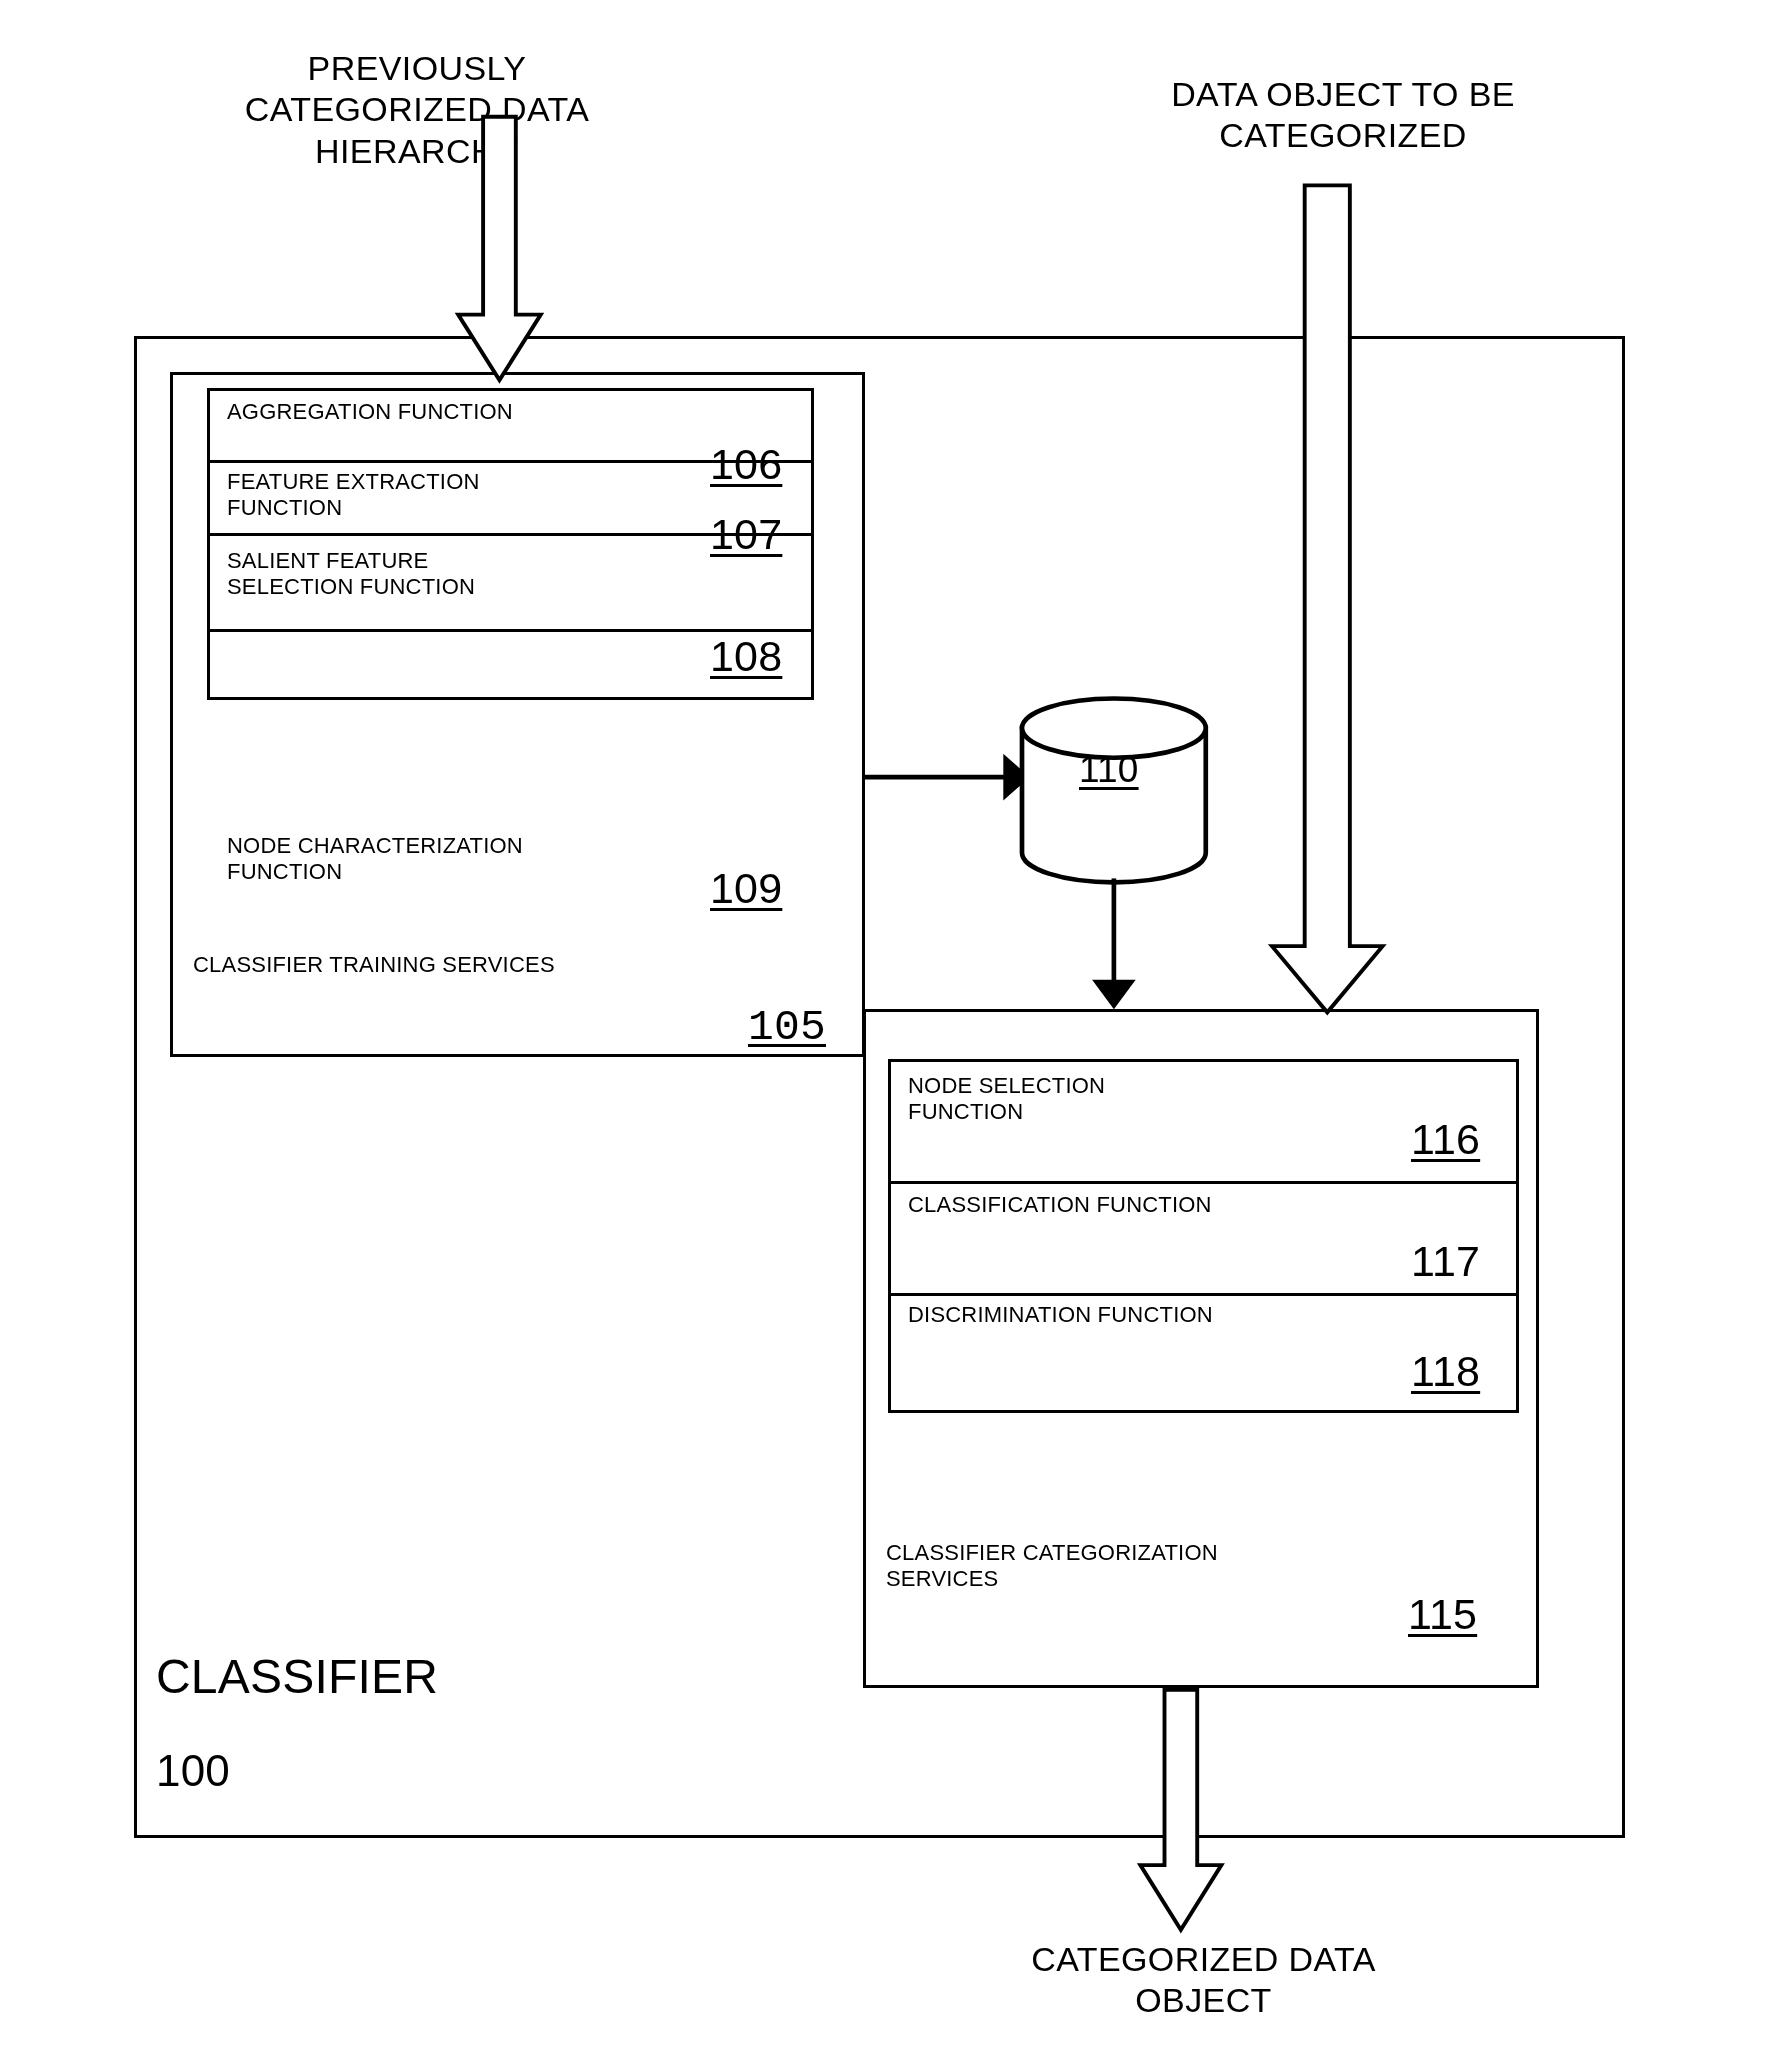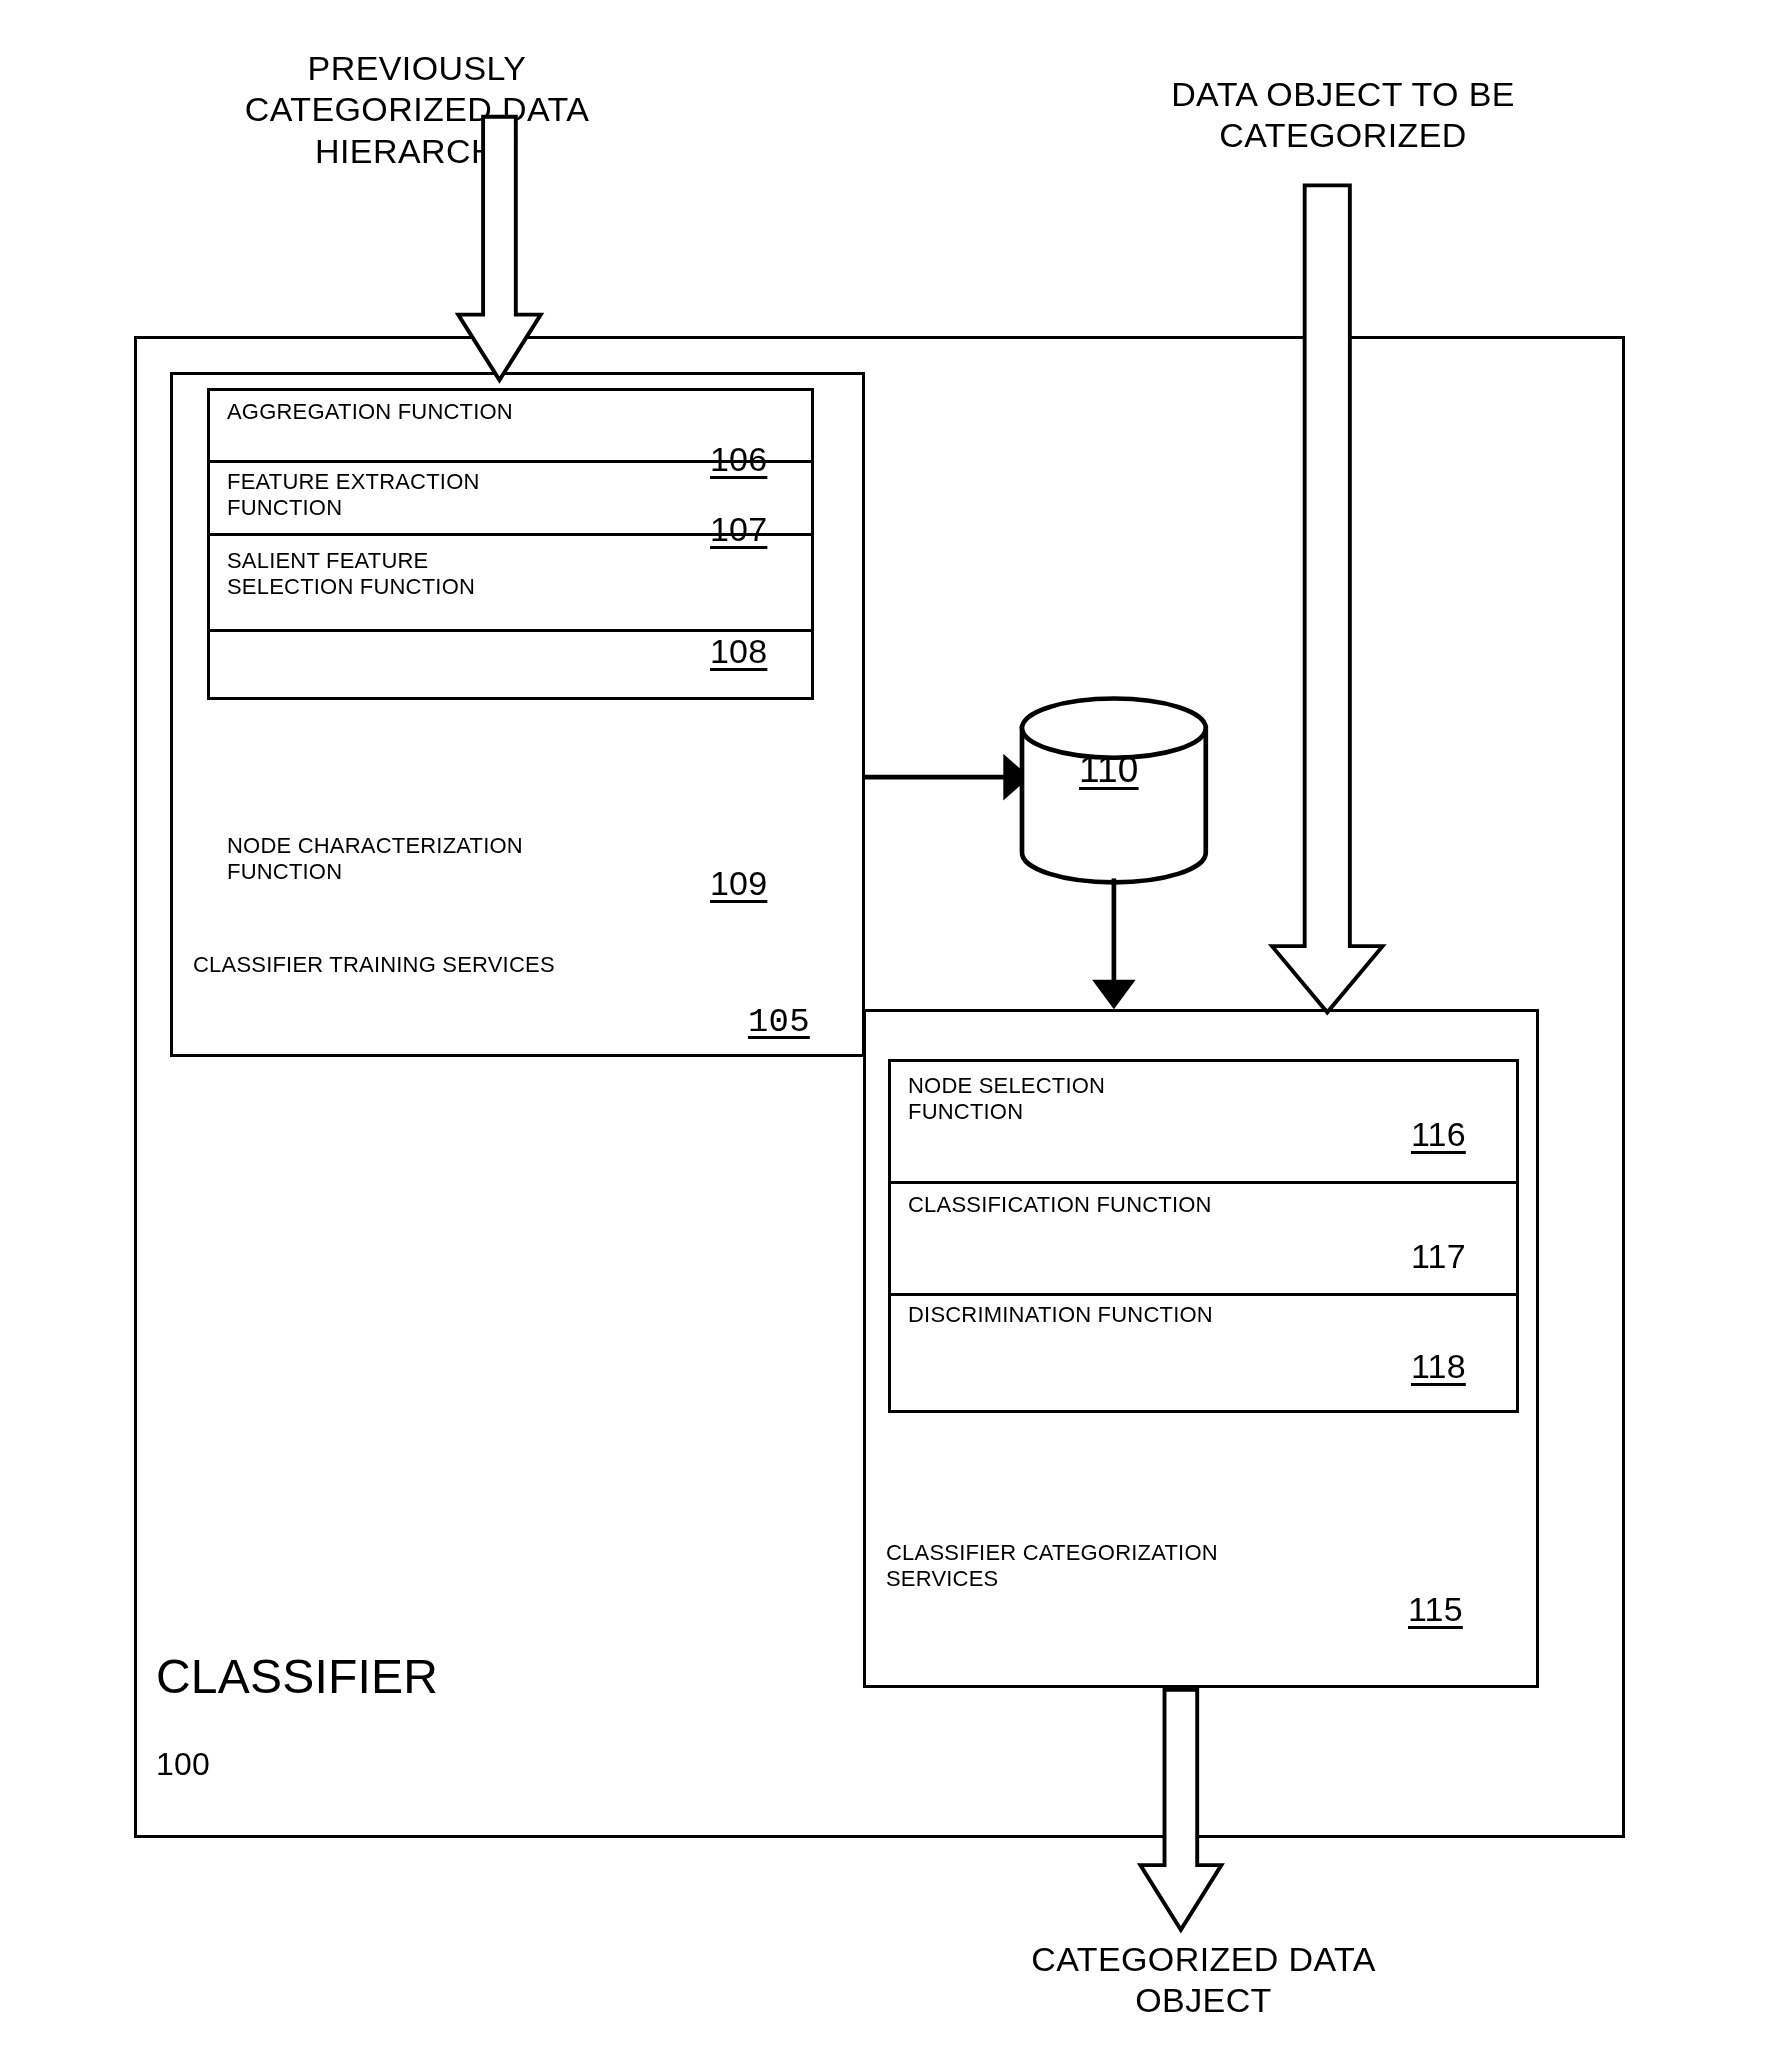--- a/index.html
+++ b/index.html
@@ -10,41 +10,41 @@
 
   .lbl{position:absolute;text-align:center;font-size:34px;line-height:1.22;
        letter-spacing:0.4px;white-space:pre-line;}
 
   .box{position:absolute;border:3.9px solid #000;box-sizing:border-box;background:transparent;}
   .box-thin{position:absolute;border:3.1px solid #000;box-sizing:border-box;}
   .row-div{position:absolute;left:0;right:0;height:3.1px;background:#000;}
 
   .rowtext{position:absolute;font-size:22px;line-height:1.2;letter-spacing:0.2px;}
   .rowtext.l{left:20px;top:14px;text-align:left;}
-  .num{position:absolute;font-size:34px;letter-spacing:0.2px;}
+  .num{position:absolute;font-size:43px;letter-spacing:0.2px;}
   .u{text-decoration:underline;text-underline-offset:4.7px;text-decoration-thickness:3.1px;}
 
   svg.ovl{position:absolute;left:0;top:0;width:1780px;height:2066px;overflow:visible;}
 </style>
 </head>
 <body>
 
 <div class="stage">
 
   <div class="lbl" style="left:160px;top:48px;width:514px;">PREVIOUSLY
 CATEGORIZED DATA
 HIERARCHY</div>
 
   <div class="lbl" style="left:1086px;top:74px;width:514px;">DATA OBJECT TO BE
 CATEGORIZED</div>
 
   <div class="box" style="left:134px;top:336px;width:1491px;height:1502px;"></div>
 
   <div class="rowtext" style="left:156px;top:1648px;font-size:48px;">CLASSIFIER</div>
-  <div class="rowtext" style="left:156px;top:1745px;font-size:32px;">100</div>
+  <div class="rowtext" style="left:156px;top:1745px;font-size:44px;">100</div>
 
   <div class="box" style="left:170px;top:372px;width:695px;height:685px;"></div>
 
   <div class="box-thin" style="left:207px;top:388px;width:607px;height:312px;">
     <div class="row-div" style="top:69px;"></div>
     <div class="row-div" style="top:142px;"></div>
     <div class="row-div" style="top:238px;"></div>
   </div>
 
   <div class="rowtext l" style="left:227px;top:399px;width:545px;white-space:pre-line;">AGGREGATION FUNCTION</div>

